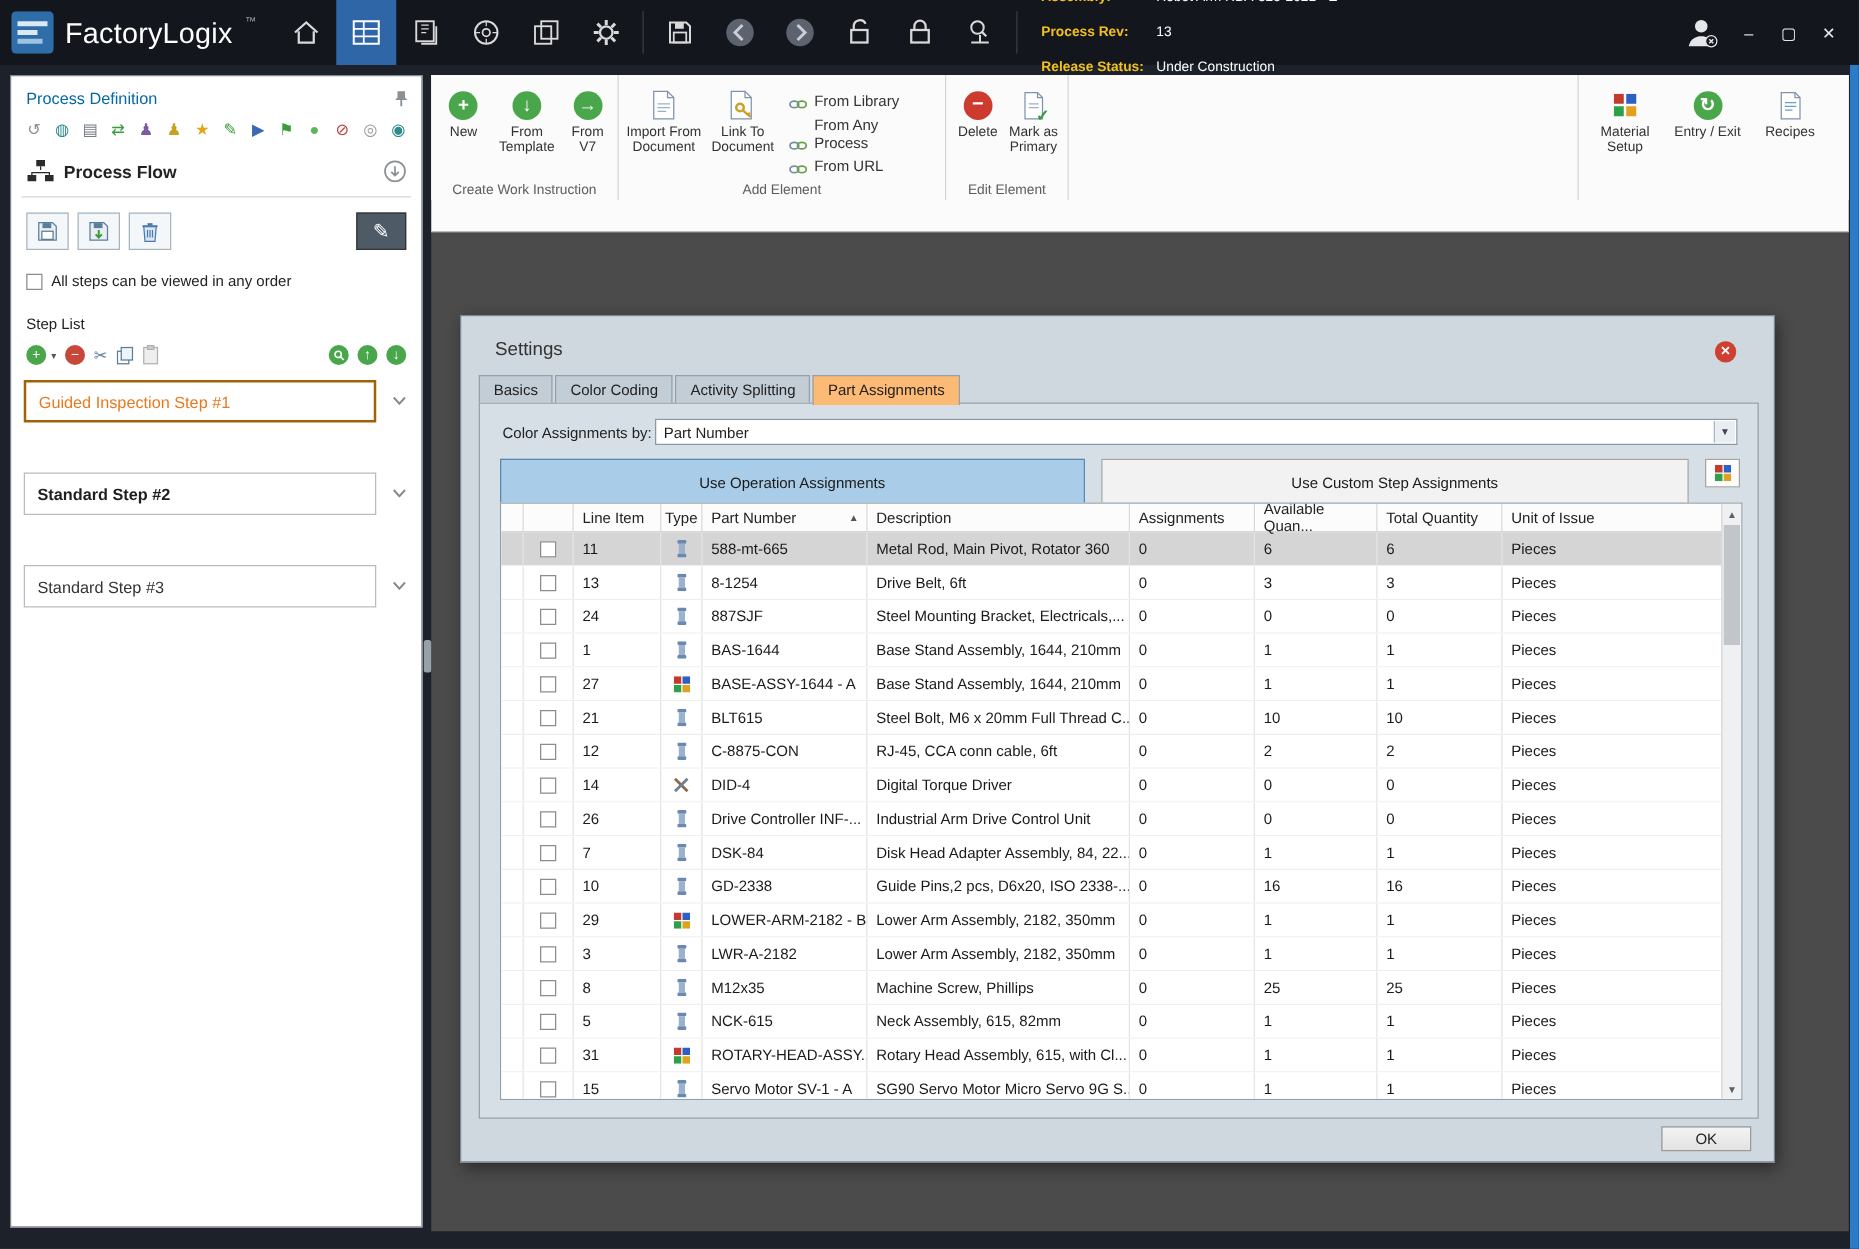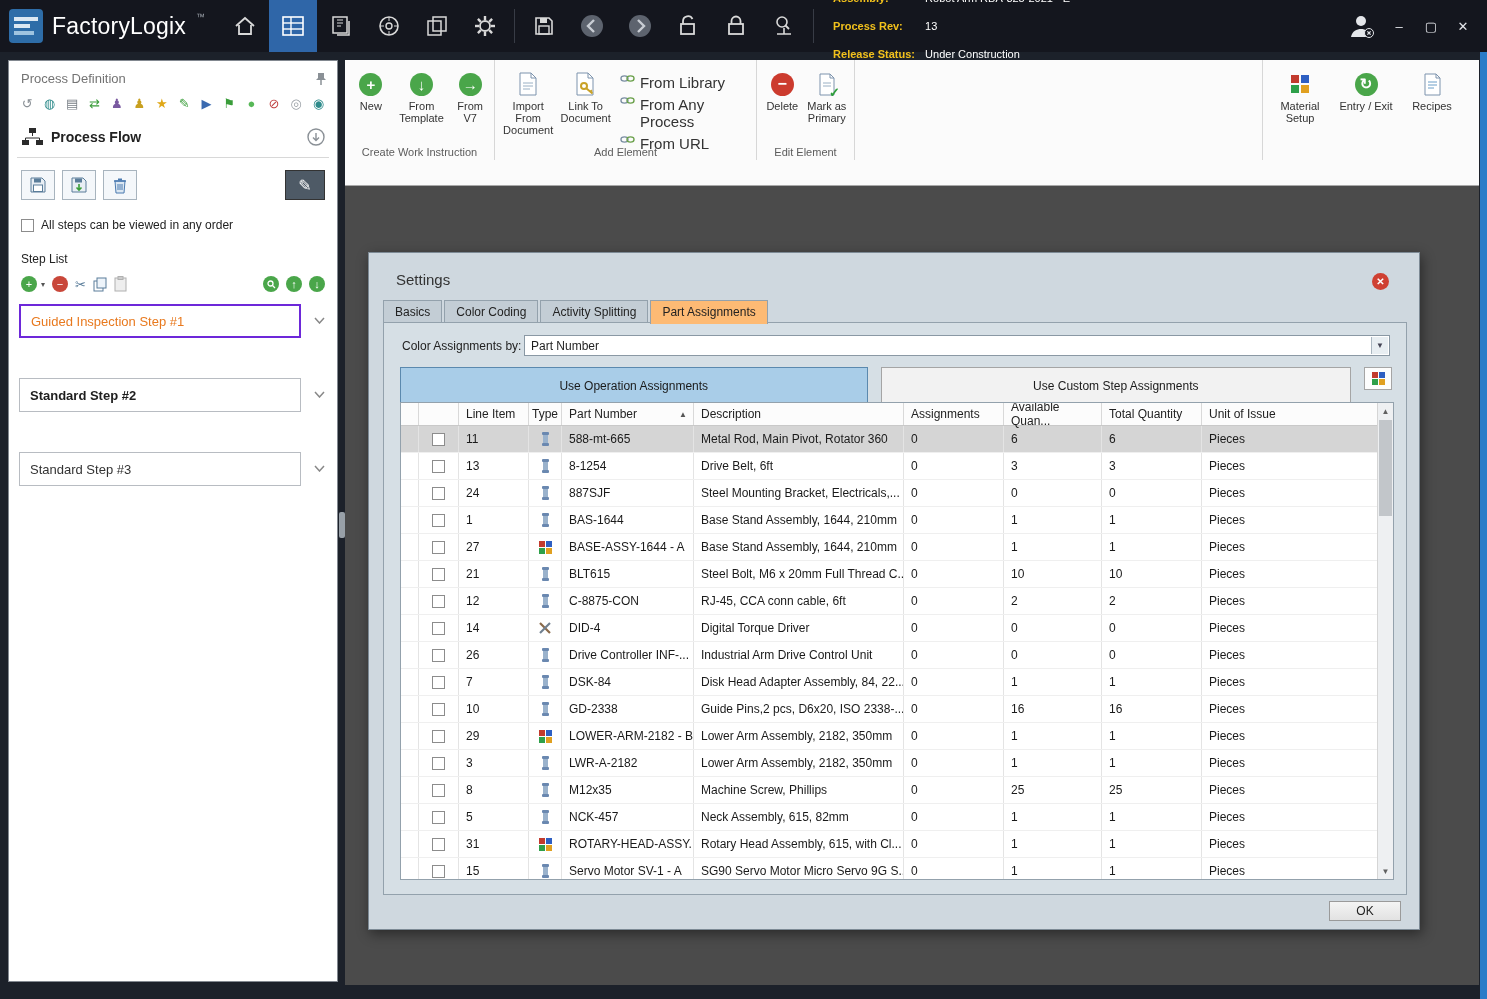--- a/index.html
+++ b/index.html
@@ -25,21 +25,21 @@
   .asm-info { display:flex; flex-direction:column; justify-content:center; gap:16px; margin-left:14px; font-size:11px; line-height:12px; white-space:nowrap; }
   .asm-row { display:flex; }
   .asm-label { width:92px; color:#f2c11c; font-weight:bold; }
   .asm-value { color:#ffffff; }
   .win-controls { margin-left:auto; display:flex; align-items:center; gap:16px; padding-right:16px; }
   .win-glyph { color:#e4e6ea; font-size:13px; width:16px; text-align:center; }
 
   
   .sidebar { position:absolute; left:8px; top:60px; width:330px; height:922px; background:#fff; border:1px solid #828890; padding:8px 8px 0 8px; }
   .sb-header { display:flex; align-items:center; padding:2px 2px 6px 4px; }
-  .sb-title { font-size:13px; color:#737373; }
+  .sb-title { font-size:13px; color:#0369a1; }
   .sb-pin { margin-left:auto; }
   .sb-toolbar { display:flex; align-items:center; gap:6px; padding:4px 2px 8px 2px; flex-wrap:nowrap; }
   .sb-toolbar .ticon { font-size:13px; line-height:15px; width:17px; text-align:center; cursor:default; }
   .sb-row { display:flex; align-items:center; gap:8px; padding:8px 4px; }
   .sb-row-label { font-size:14px; font-weight:bold; color:#222; }
   .sb-row .right { margin-left:auto; }
   .sb-divider { border-top:1px solid #d8d8d8; margin:2px 0 4px 0; }
   .sb-btnrow { display:flex; gap:7px; padding:8px 4px 4px 4px; align-items:center; }
   .sq-btn { width:34px; height:30px; background:#f4f7fa; border:1px solid #a8b4be; display:flex; align-items:center; justify-content:center; }
   .sq-btn.dark { background:#4e5a66; border-color:#333; width:40px; margin-left:auto; }
@@ -52,38 +52,38 @@
   .step-toolbar .spacer { flex:1; }
   .mini-circle { width:16px; height:16px; border-radius:50%; display:inline-flex; align-items:center; justify-content:center; color:#fff; font-size:11px; line-height:11px; }
   .mini-circle.green { background:#4aa64a; }
   .mini-circle.red { background:#c9473a; }
   .mini-caret { font-size:8px; color:#555; margin-left:-3px; }
   .tool-glyph { font-size:13px; color:#5a7d9a; }
   .step-list { padding:4px 2px; }
   .step-row { position:relative; margin-bottom:40px; height:34px; }
   .step-card { width:282px; height:34px; background:#fff; border:1px solid #b8bcc2; font-size:13px; color:#333; display:flex; align-items:center; padding-left:10px; cursor:default; }
   .step-card.bold { font-weight:bold; color:#1e1e1e; }
-  .step-card.selected { border:2px solid #6d28d9; color:#e8791e; }
+  .step-card.selected { border:2px solid #a16207; color:#e8791e; }
   .step-chevron { position:absolute; right:2px; top:13px; cursor:pointer; }
 
   
   .main { position:absolute; left:345px; top:60px; width:1134px; height:925px; }
   .ribbon { height:126px; background:#fbfbfb; border-bottom:1px solid #a8a8a8; }
   .ribbon-tabs { height:26px; background:#f3f3f3; display:flex; align-items:flex-end; padding-left:8px; }
   .doc-tab { background:#fff; border:1px solid #c6c6c6; border-bottom:none; font-size:12px; color:#333; padding:4px 16px 5px 16px; cursor:default; }
   .ribbon-body { height:100px; display:flex; align-items:stretch; background:#fbfbfb; }
   .rgroup { position:relative; border-right:1px solid #d7d7d7; display:flex; align-items:flex-start; padding:4px 4px 16px 4px; }
   .rgroup-label { position:absolute; bottom:2px; left:0; width:100%; text-align:center; font-size:11px; color:#5c5c5c; }
   .rbtn { display:flex; flex-direction:column; align-items:center; gap:3px; padding-top:7px; cursor:default; }
   .rbtn .ric { height:26px; display:flex; align-items:center; justify-content:center; }
   .rlabel { font-size:11px; line-height:12px; text-align:center; color:#333; }
   .gcircle { width:23px; height:23px; border-radius:50%; background:#4aa64a; color:#fff; display:flex; align-items:center; justify-content:center; font-size:15px; font-weight:bold; }
   .rcircle { width:23px; height:23px; border-radius:50%; background:#cc3b2e; color:#fff; display:flex; align-items:center; justify-content:center; font-size:16px; font-weight:bold; }
   .rstack { display:flex; flex-direction:column; justify-content:center; gap:5px; padding:10px 6px 0 6px; }
-  .rsmall { display:flex; align-items:flex-start; gap:5px; font-size:15px; color:#333; cursor:default; }
+  .rsmall { display:flex; align-items:flex-end; gap:5px; font-size:12px; color:#333; cursor:default; }
   .page-wrap { position:relative; }
   .page-check { position:absolute; right:-4px; bottom:-3px; color:#2e9e3a; font-size:13px; font-weight:bold; }
   .rgroup.rightgrp { margin-left:auto; border-right:none; border-left:1px solid #d7d7d7; padding-right:14px; }
   .rightgrp .rbtn { width:66px; }
 
   
   .canvas { position:absolute; left:0; top:126px; width:1134px; height:799px; background:#4b4b4b; }
   .splitter { position:absolute; left:339px; top:512px; width:6px; height:26px; background:#98a0a8; border-radius:2px; }
 
   .dialog { position:absolute; left:23px; top:66px; width:1052px; height:678px; background:#cfd8df; border:1px solid #7d8a95; box-shadow:2px 4px 12px rgba(0,0,0,.45); }
@@ -896,21 +896,21 @@
                 <div class="tc cline">5</div>
                 <div class="tc ctype">
                   <span>
                     <svg width="9" height="14">
                       <rect x="1" y="0" width="7" height="3" rx="1" fill="#6a88b0"></rect>
                       <rect x="2" y="3" width="5" height="8" fill="#9ab2cc"></rect>
                       <rect x="1" y="11" width="7" height="3" rx="1" fill="#6a88b0"></rect>
                     </svg>
                   </span>
                 </div>
-                <div class="tc cpart">NCK-457</div>
+                <div class="tc cpart">NCK-615</div>
                 <div class="tc cdesc">Neck Assembly, 615, 82mm</div>
                 <div class="tc casn">0</div>
                 <div class="tc cavail">1</div>
                 <div class="tc ctotal">1</div>
                 <div class="tc cunit">Pieces</div>
               </div>
               <div class="trow">
                 <div class="tc csel"></div>
                 <div class="tc ccb">
                   <span class="checkbox"></span>

